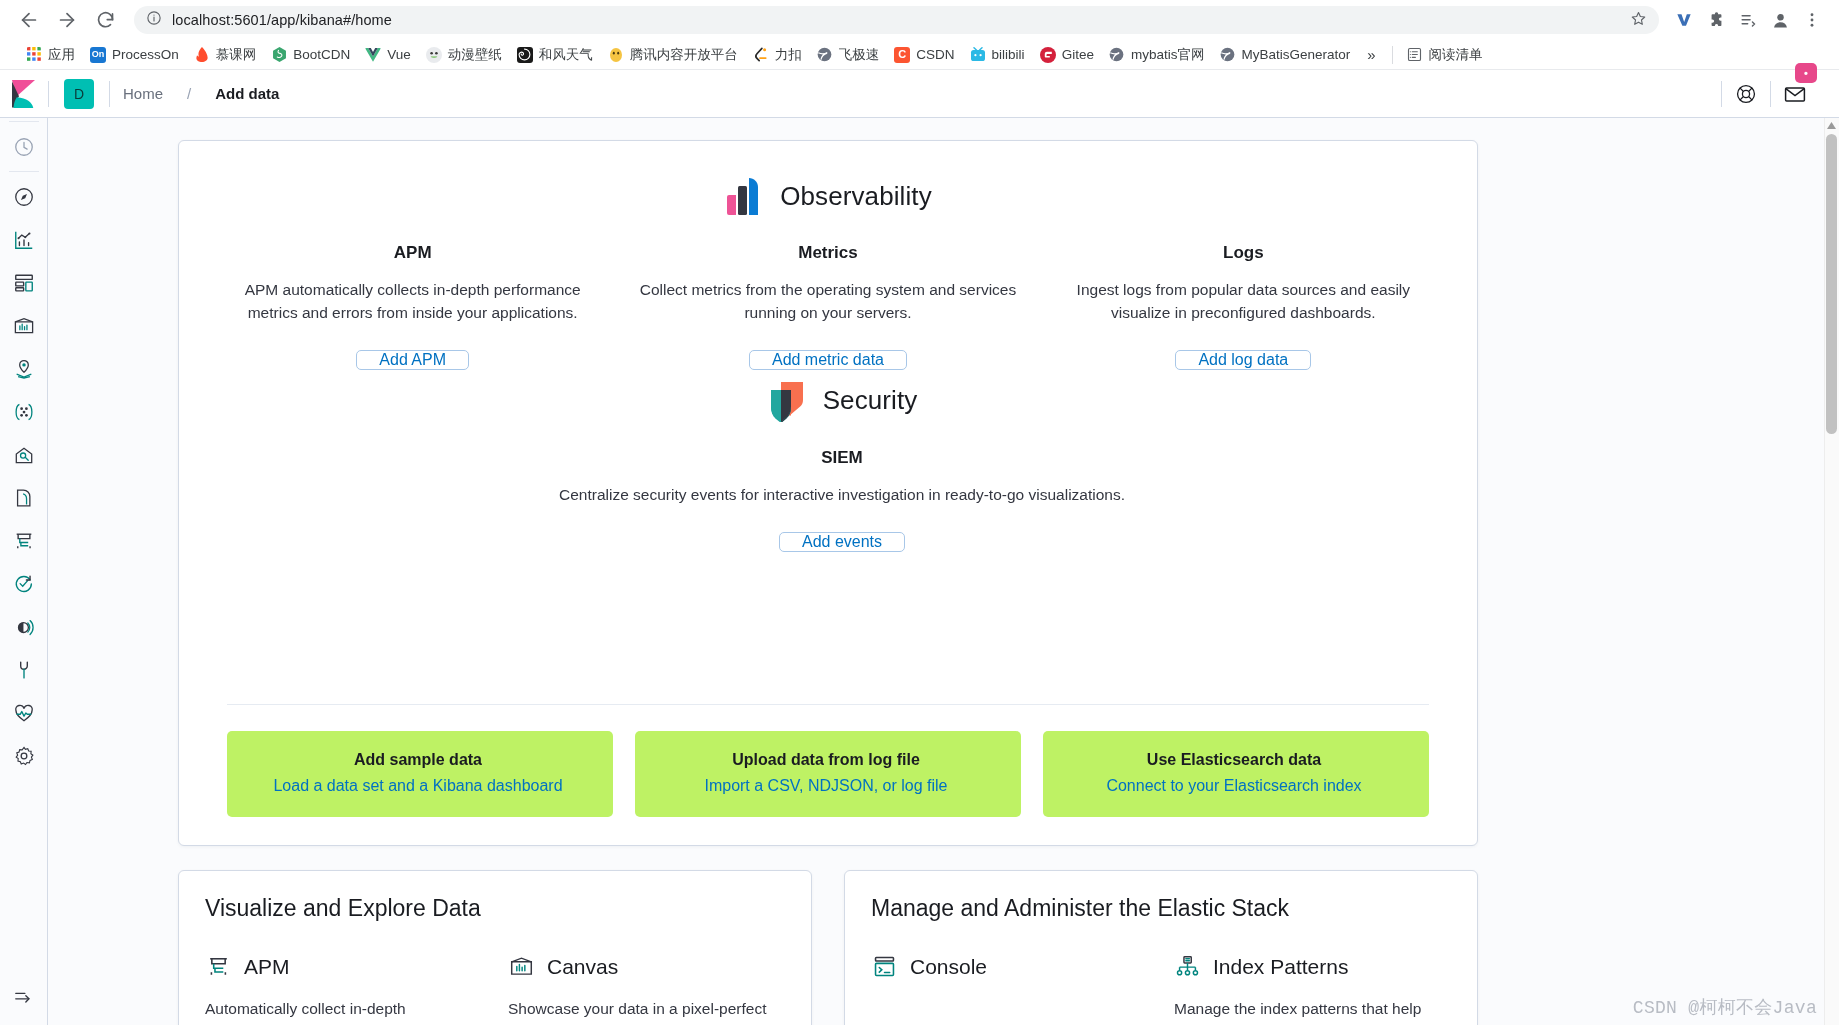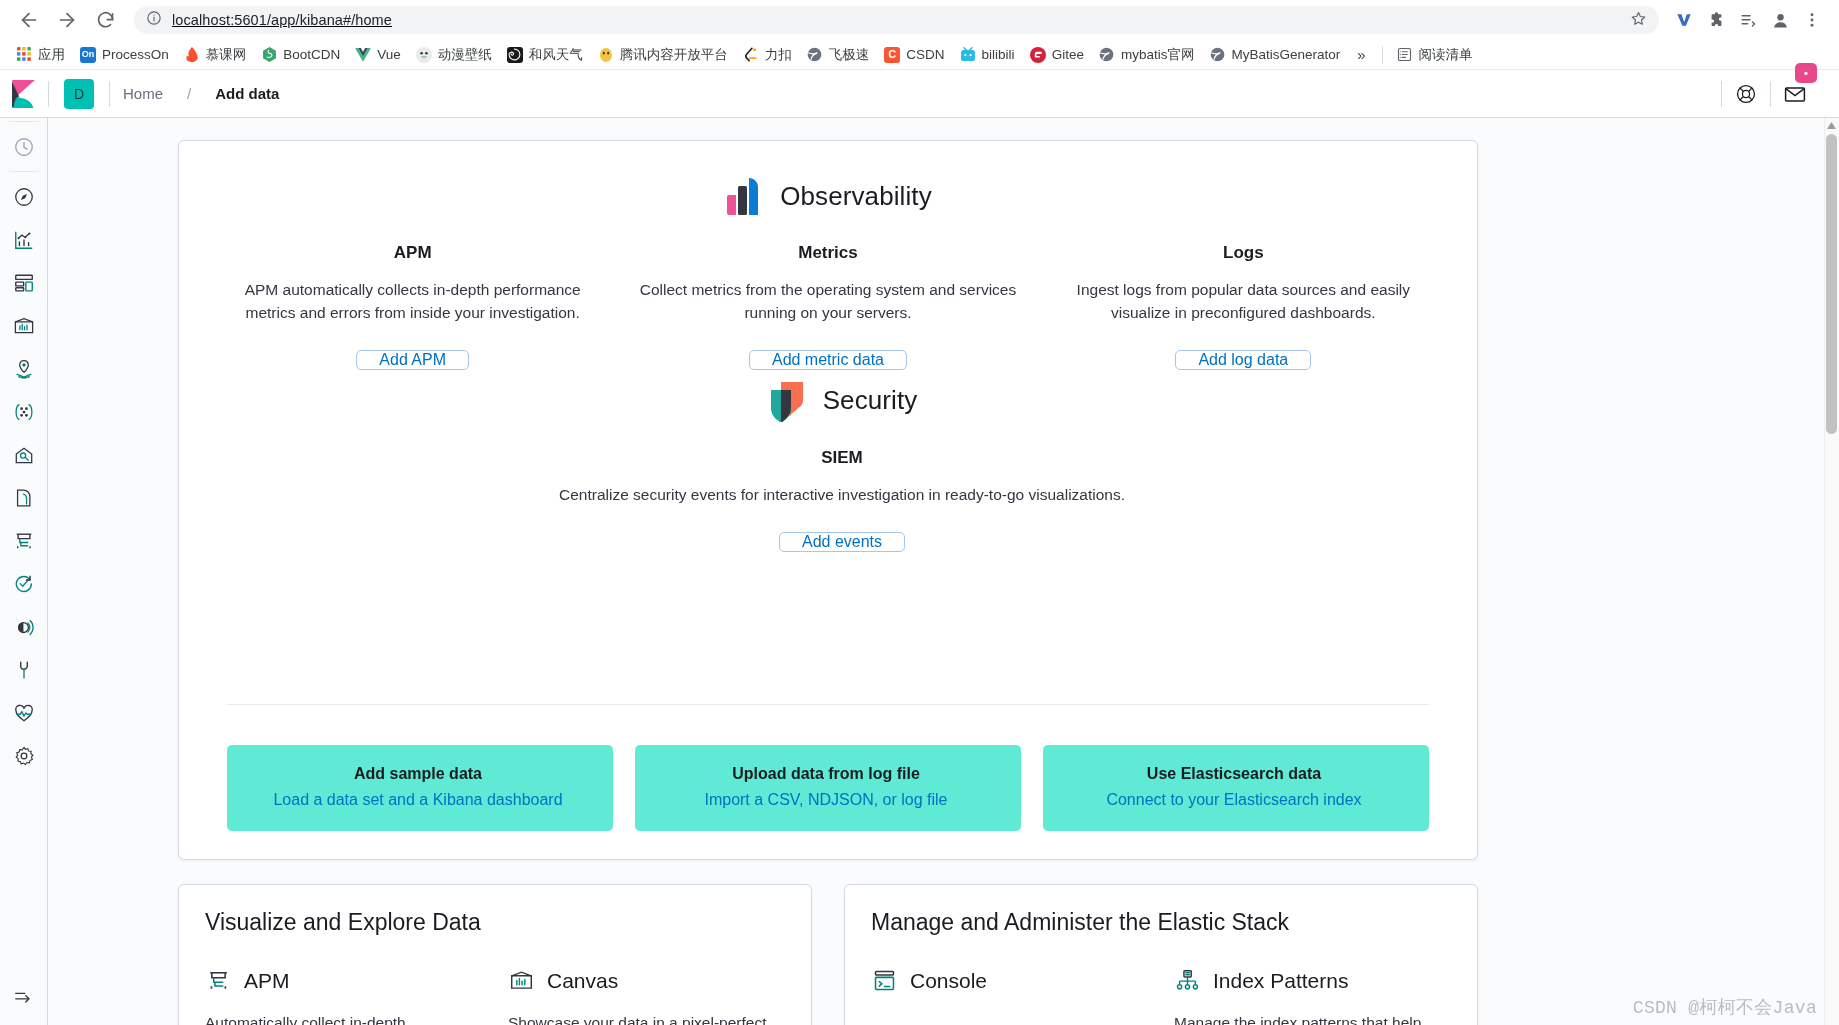--- a/index.html
+++ b/index.html
@@ -6,21 +6,21 @@
   html, body {
     width: 1839px; height: 1025px;
     font-family: "Liberation Sans", sans-serif;
     background: #ffffff;
     overflow: hidden;
   }
 
   
   .browser-toolbar {
     height: 40px; display: flex; align-items: center;
-    background: #ffffff; padding: 0 12px; gap: 4px; text-decoration: underline;
+    background: #ffffff; padding: 0 12px; gap: 4px;
   }
   .nav-btn {
     width: 34px; height: 34px; border-radius: 50%;
     display: flex; align-items: center; justify-content: center;
     color: #5f6368; flex: 0 0 auto;
   }
   .nav-btn svg { display: block; }
   .omnibox {
     flex: 1 1 auto; height: 28px; margin-left: 8px; margin-right: 6px;
     background: #f1f3f4; border-radius: 15px;
@@ -33,21 +33,21 @@
   }
   .tb-icons { display: flex; align-items: center; gap: 2px; flex: 0 0 auto; }
   .tb-icon {
     width: 30px; height: 30px; display: flex; align-items: center;
     justify-content: center; color: #5f6368;
   }
 
   
   .bookmarks-bar {
     height: 30px; display: flex; align-items: center;
-    padding: 0 10px; gap: 3px; background: #fff;
+    padding: 0 20px; gap: 3px; background: #fff;
     border-bottom: 1px solid #e8eaed;
     font-size: 13.5px; color: #3c4043; white-space: nowrap;
   }
   .bm {
     display: flex; align-items: center; gap: 6px;
     padding: 3px 6px; border-radius: 4px; flex: 0 0 auto;
   }
   .bm-ico {
     width: 16px; height: 16px; flex: 0 0 auto;
     display: flex; align-items: center; justify-content: center;
@@ -162,22 +162,22 @@
     border: 1px solid #a8c7e8; border-radius: 5px;
     background: #fff; color: #0071c2;
     font-size: 16px; font-family: "Liberation Sans", sans-serif;
     padding: 0 22px; cursor: pointer; line-height: 1.1;
   }
 
   .hr-soft { height: 1px; background: #e6ebf2; margin: 28px 22px 0 22px; }
 
   .tiles-3 { display: flex; gap: 22px; margin: 26px 22px 0 22px; }
   .tile {
-    flex: 1 1 0; background: #5eead4; border-radius: 5px;
-    padding: 20px 10px 22px 6px; text-align: center; margin-top: 14px;
+    flex: 1 1 0; background: #bef264; border-radius: 5px;
+    padding: 20px 10px 22px 6px; text-align: center;
   }
   .tile-title {
     font-size: 16px; font-weight: 700; color: #1a1c21; margin-bottom: 8px;
   }
   .tile-link { font-size: 16px; color: #0071c2; }
 
   
   .lower-row {
     display: flex; gap: 32px; margin: 24px 120px 0 130px; max-width: 1300px;
   }
@@ -648,21 +648,21 @@
                   <path d="M25 40V10.6c5 0 9 4 9 9V40z" fill="#0b7cd4"></path>
                   <path d="M25 3c5 0 9 4 9 9v28h-9z" fill="#0b7cd4"></path>
                 </svg>
               </span>
               <span class="solution-title">Observability</span>
             </div>
 
             <div class="cards-3">
               <div class="card">
                 <div class="card-title">APM</div>
-                <div class="card-desc">APM automatically collects in-depth performance metrics and errors from inside your investigation.</div>
+                <div class="card-desc">APM automatically collects in-depth performance metrics and errors from inside your applications.</div>
                 <div class="card-btn-wrap">
                   <button class="btn-outline">Add APM</button>
                 </div>
               </div>
               <div class="card">
                 <div class="card-title">Metrics</div>
                 <div class="card-desc">Collect metrics from the operating system and services running on your servers.</div>
                 <div class="card-btn-wrap">
                   <button class="btn-outline">Add metric data</button>
                 </div>

